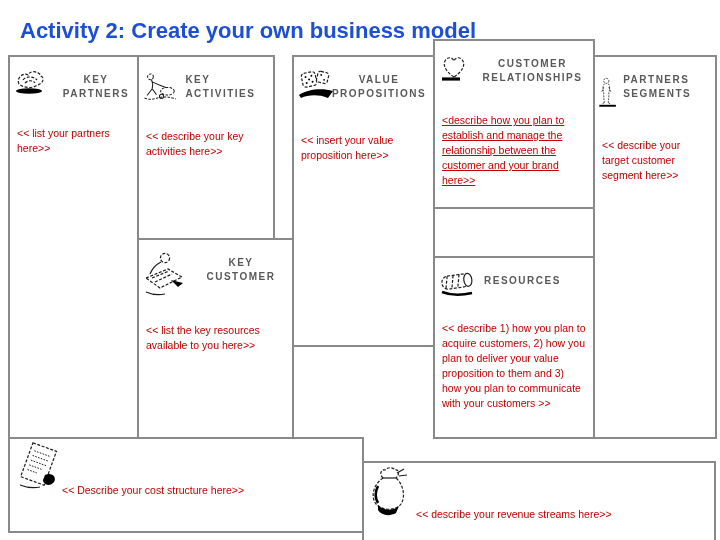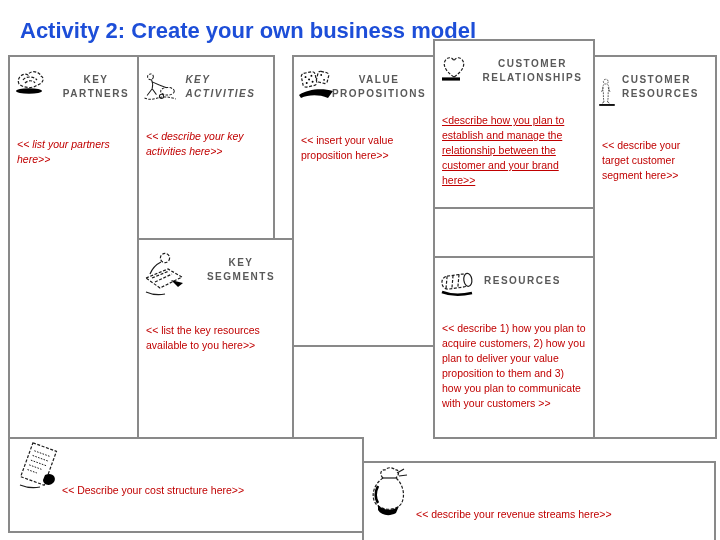--- a/index.html
+++ b/index.html
@@ -24,31 +24,31 @@
   .center-label{flex:1;text-align:center;}
   .placeholder{
     color:#C00000;font-size:10.5px;line-height:15px;padding:0 7px;
   }
   .sketch{stroke:#1c1c1c;fill:none;stroke-width:1.2;}
   .sketch-dash{stroke:#1c1c1c;fill:none;stroke-width:1.2;stroke-dasharray:3 1.6;}
   .ink{fill:#000;stroke:none;}
 
   
   #box-key-partners{left:8px;top:55px;width:131px;height:384px;}
-  #box-key-activities{left:137px;top:55px;width:138px;height:185px;font-style:italic;}
+  #box-key-activities{left:137px;top:55px;width:138px;height:185px;}
   #box-key-resources{left:137px;top:238px;width:157px;height:201px;}
   #box-value-propositions{left:292px;top:55px;width:143px;height:292px;}
   #box-customer-relationships{left:433px;top:39px;width:162px;height:170px;}
   #box-channels{left:433px;top:256px;width:162px;height:183px;}
   #box-customer-segments{left:593px;top:55px;width:124px;height:384px;}
   #box-cost-structure{left:8px;top:437px;width:356px;height:96px;text-decoration:underline;}
   #box-revenue-streams{left:362px;top:461px;width:354px;height:96px;}
 
   
-  #box-key-partners .placeholder{margin-top:37px;font-style:italic;}
+  #box-key-partners .placeholder{margin-top:26px;}
   #box-key-activities .placeholder{margin-top:23px;}
   #box-value-propositions .placeholder{margin-top:31px;}
   #box-customer-relationships .placeholder{margin-top:29px;text-decoration:underline;}
   #box-customer-segments .placeholder{margin-top:20px;}
   #box-key-resources .placeholder{margin-top:22px;}
   #box-channels .placeholder{margin-top:22px;}
   #box-value-propositions .box-label{margin-left:-16px;}
   #box-customer-relationships .box-label{margin-left:-4px;}
 
   .bottom-box .placeholder{position:absolute;left:52px;top:44px;margin:0;padding:0;}
@@ -92,21 +92,21 @@
 <div class="box" id="box-key-resources">
   <div class="box-header">
     <svg width="44" height="50" viewBox="0 0 44 50">
       <circle cx="23" cy="7" r="4.6" class="sketch-dash"></circle>
       <path d="M19,11 C13,14 10,18 8,23" class="sketch"></path>
       <path d="M4,27 L26,18 L40,26 L18,37 Z" fill="#fff" class="sketch-dash" style="fill:#fff"></path>
       <path d="M10,27 L27,20 M13,31 L30,23" class="sketch-dash"></path>
       <path d="M29,29 L41,32 L36,36 Z" class="ink"></path>
       <path d="M4,41 q9,4 19,2" class="sketch"></path>
     </svg>
-    <span class="box-label center-label">KEY SEGMENTS</span>
+    <span class="box-label center-label">KEY CUSTOMER</span>
   </div>
   <div class="placeholder">&lt;&lt; list the key resources available to you here&gt;&gt;</div>
 </div>
 
 <div class="box" id="box-value-propositions">
   <div class="box-header">
     <svg width="40" height="34" viewBox="0 0 40 34">
       <g transform="rotate(-12 14 11)">
         <rect x="5" y="4" width="14" height="14" rx="3" fill="#fff" class="sketch-dash" style="fill:#fff"></rect>
         <circle cx="9" cy="8" r="1" class="ink"></circle>
@@ -156,21 +156,21 @@
 <div class="box" id="box-customer-segments">
   <div class="box-header">
     <svg width="30" height="50" viewBox="0 0 30 50">
       <circle cx="13" cy="6" r="4" class="sketch-dash"></circle>
       <path d="M10,10.5 C7.5,13 7,19 9,24 C9,30 9,35 10,40" class="sketch-dash"></path>
       <path d="M16,10.5 C18.5,13 19,19 17,24 C17,30 17,35 16,40" class="sketch-dash"></path>
       <path d="M9,16 L6,23 M17,16 L20,23" class="sketch-dash"></path>
       <path d="M10,40 L7,42 M16,40 L19,42" class="sketch"></path>
       <path d="M2,45 L28,45" stroke="#000" stroke-width="3" fill="none"></path>
     </svg>
-    <span class="box-label">CUSTOMER RESOURCES</span>
+    <span class="box-label">PARTNERS SEGMENTS</span>
   </div>
   <div class="placeholder">&lt;&lt; describe your target customer segment here&gt;&gt;</div>
 </div>
 
 <div class="box bottom-box" id="box-cost-structure">
   <svg class="corner-icon" width="48" height="54" viewBox="0 0 48 54">
     <g transform="rotate(20 24 26)">
       <rect x="11" y="5" width="25" height="36" fill="#fff" class="sketch-dash" style="fill:#fff"></rect>
       <path d="M15,12 h17 M15,17 h17 M15,22 h17 M15,27 h13 M15,32 h10" stroke="#1c1c1c" stroke-width="0.9" stroke-dasharray="1.6 1.3" fill="none"></path>
     </g>

